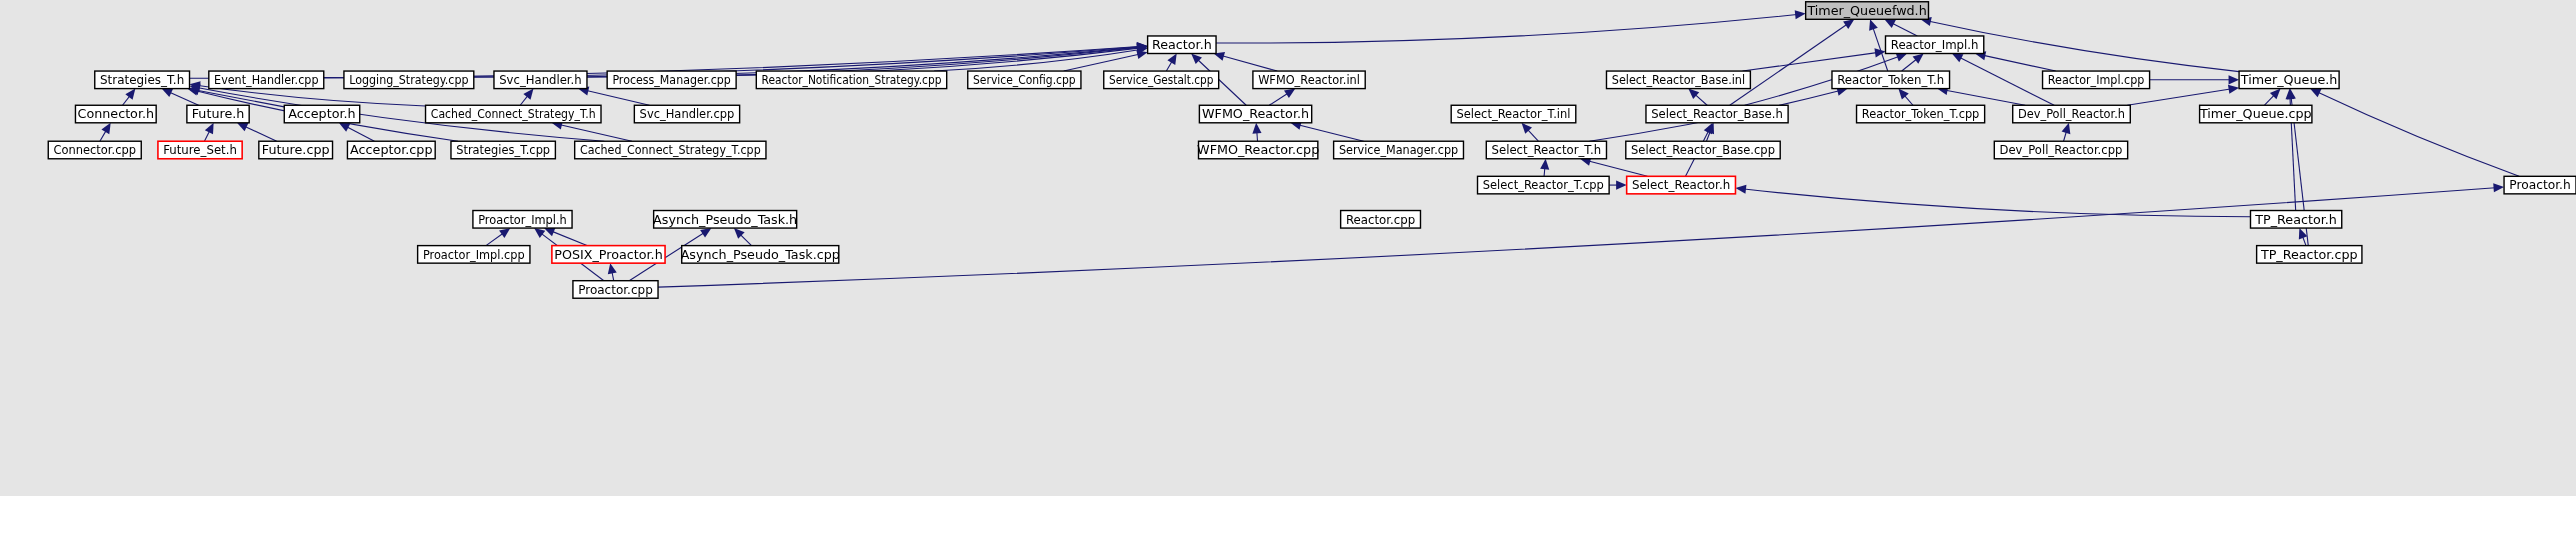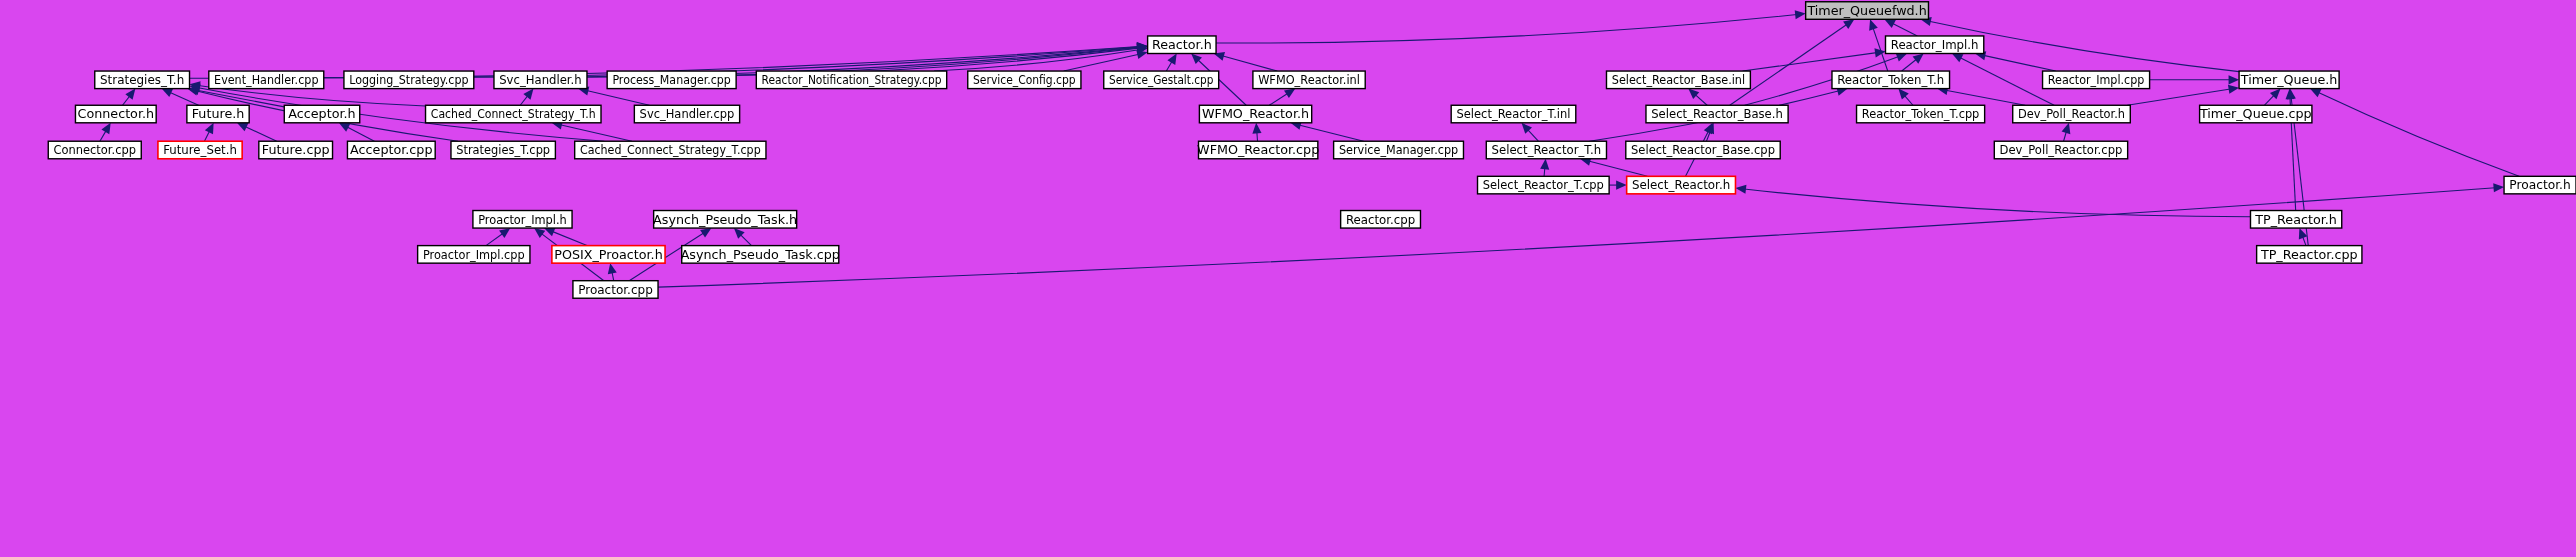--- a/index.html
+++ b/index.html
@@ -3,22 +3,22 @@
 <meta charset="utf-8">
 <style>
   html, body {
     margin: 0;
     padding: 0;
     background: #ffffff;
   }
   #canvas-wrap {
     position: relative;
     width: 2576px;
-    height: 557px;
-    background: #d946ef;
+    height: 496px;
+    background: #e5e5e5;
     overflow: hidden;
     font-family: "DejaVu Sans", "Liberation Sans", sans-serif;
   }
   svg#graph {
     position: absolute;
     left: 0;
     top: 0;
     width: 2576px;
     height: 557px;
   }

